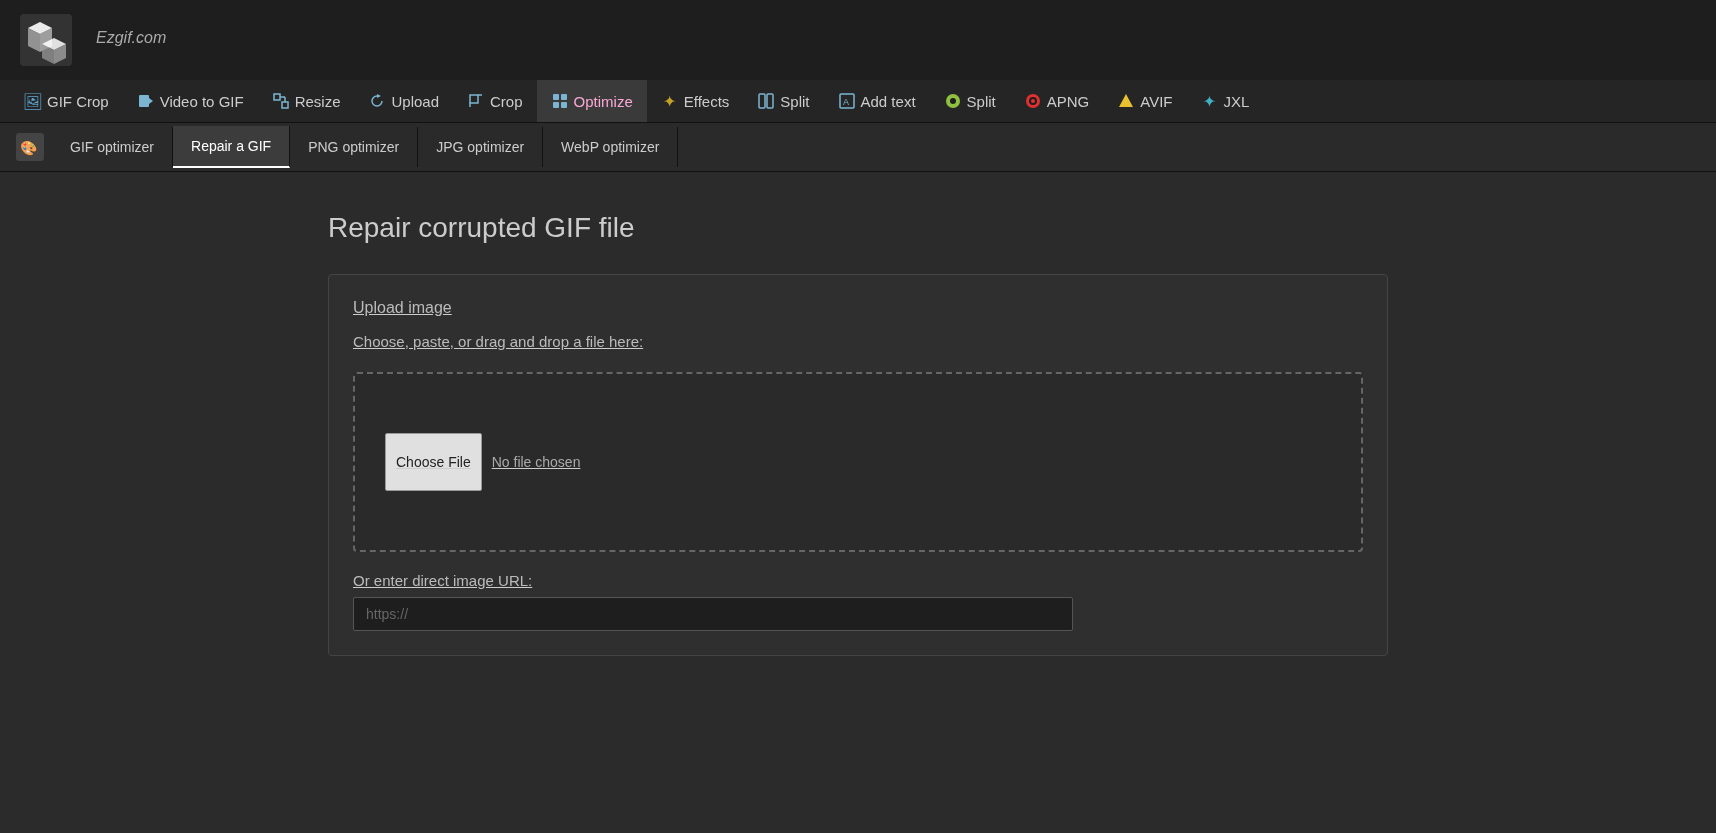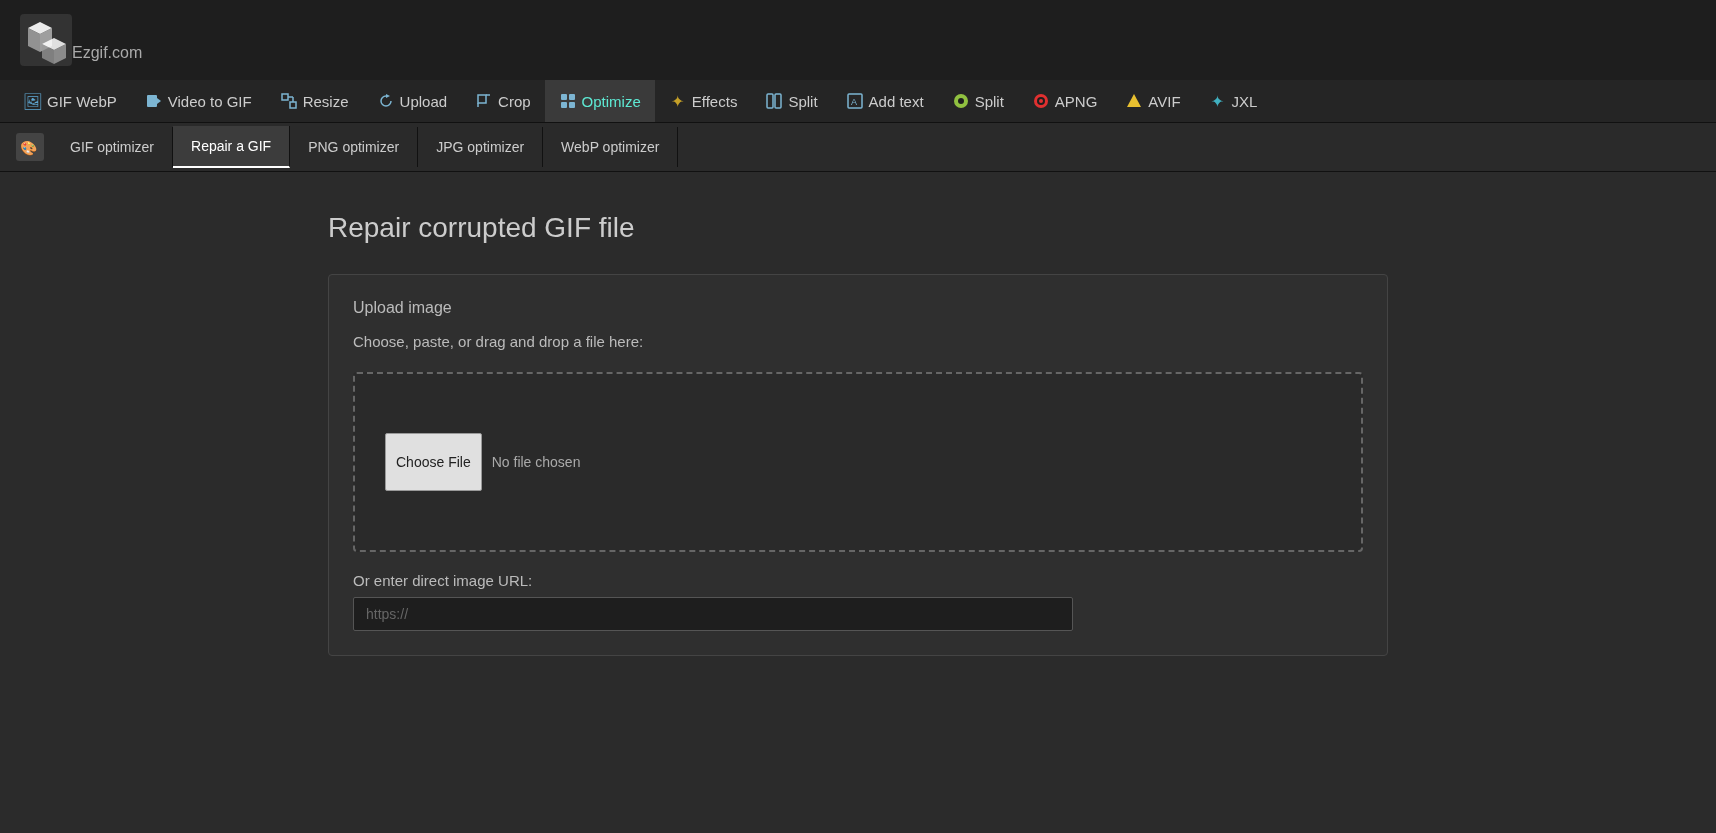--- a/index.html
+++ b/index.html
@@ -12,22 +12,23 @@
 
     
     .header {
       background: #1e1e1e;
       padding: 14px 20px;
       display: flex;
       align-items: center;
     }
     .logo {
       display: flex;
-      align-items: flex-end;
-      gap: 0;
+      align-items: flex-start;
+      gap: 24px;
+      font-style: italic;
     }
     .logo-icon {
       width: 52px;
       height: 52px;
     }
     .logo-text {
       font-size: 32px;
       font-weight: bold;
       color: #fff;
     }
@@ -52,21 +53,21 @@
       gap: 5px;
       padding: 12px 14px;
       color: #ccc;
       cursor: pointer;
       font-size: 15px;
       text-decoration: none;
       white-space: nowrap;
     }
     .nav-item.active {
       background: #3a3a3a;
-      color: #5eead4;
+      color: #f9a8d4;
     }
     .nav-icon {
       width: 18px;
       height: 18px;
       display: inline-flex;
       align-items: center;
       justify-content: center;
       font-size: 16px;
     }
 
@@ -111,20 +112,21 @@
       margin-bottom: 30px;
       font-weight: normal;
     }
 
     
     .upload-card {
       background: #2f2f2f;
       border: 1px solid #444;
       border-radius: 4px;
       padding: 24px;
+      text-decoration: underline;
     }
     .upload-card-title {
       font-size: 16px;
       color: #bbb;
       margin-bottom: 16px;
       font-weight: normal;
     }
     .upload-description {
       font-size: 15px;
       color: #bbb;
@@ -209,21 +211,21 @@
     <div class="logo-text">
       <span>Ezgif</span><span style="font-size:16px;color:#aaa;font-weight:normal;">.com</span>
     </div>
   </div>
 </div>
 
 <nav class="nav">
 
   <a class="nav-item">
     <span class="nav-icon icon-gif">🖼</span>
-    <span>GIF WebP</span>
+    <span>GIF Crop</span>
   </a>
 
   <a class="nav-item">
     <span class="nav-icon">
       <svg width="16" height="16" viewBox="0 0 16 16" fill="none">
           <rect x="1" y="2" width="10" height="12" rx="1" fill="#7cb5d2"></rect>
           <polygon points="11,5 15,8 11,11" fill="#7cb5d2"></polygon>
         </svg>
     </span>
     <span>Video to GIF</span>

